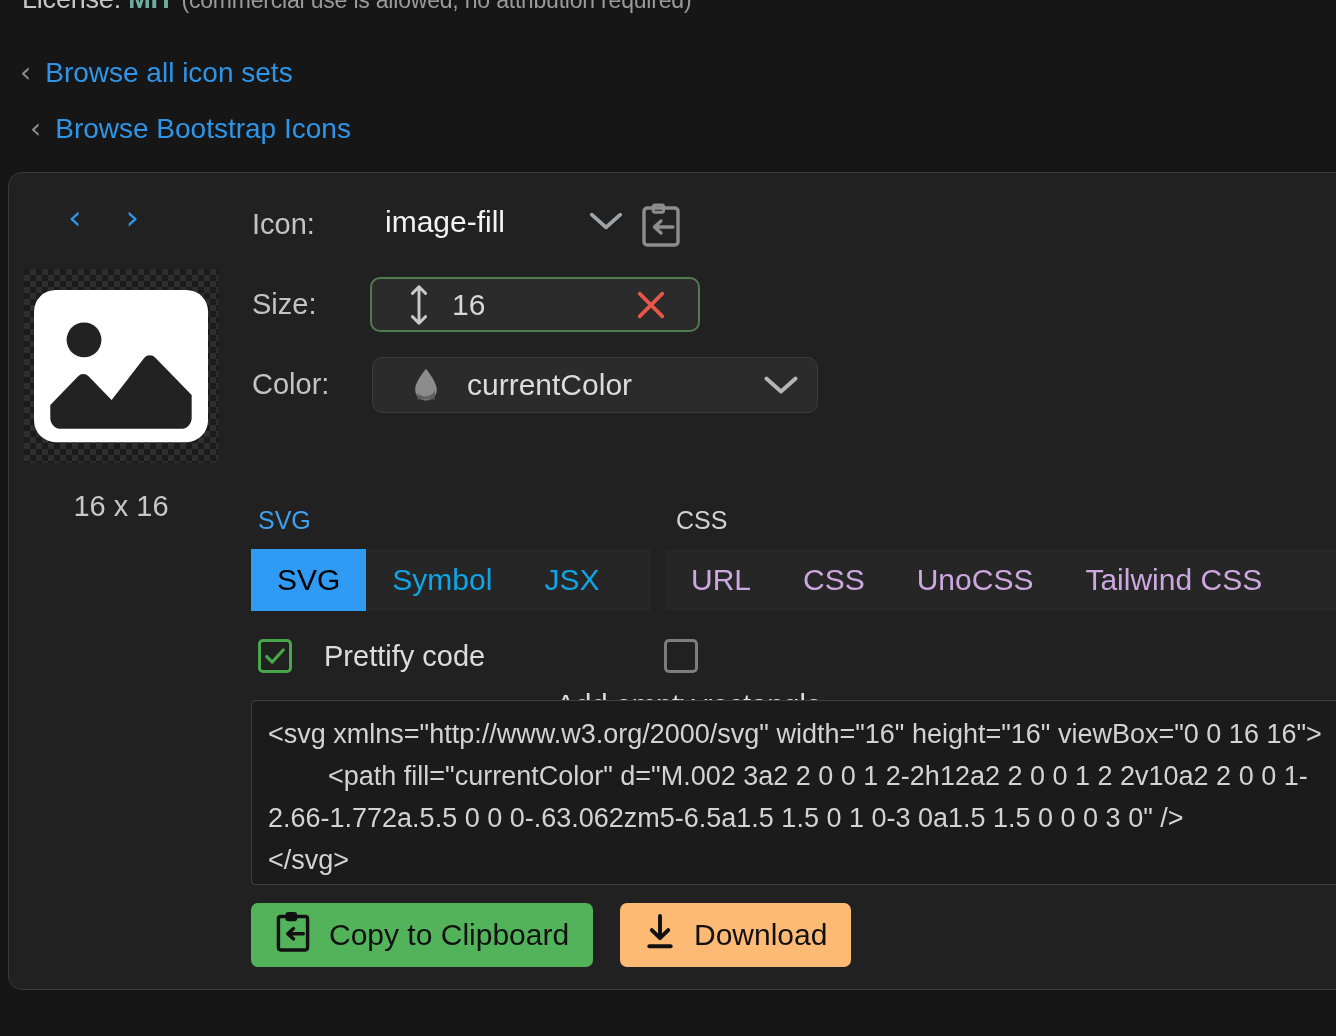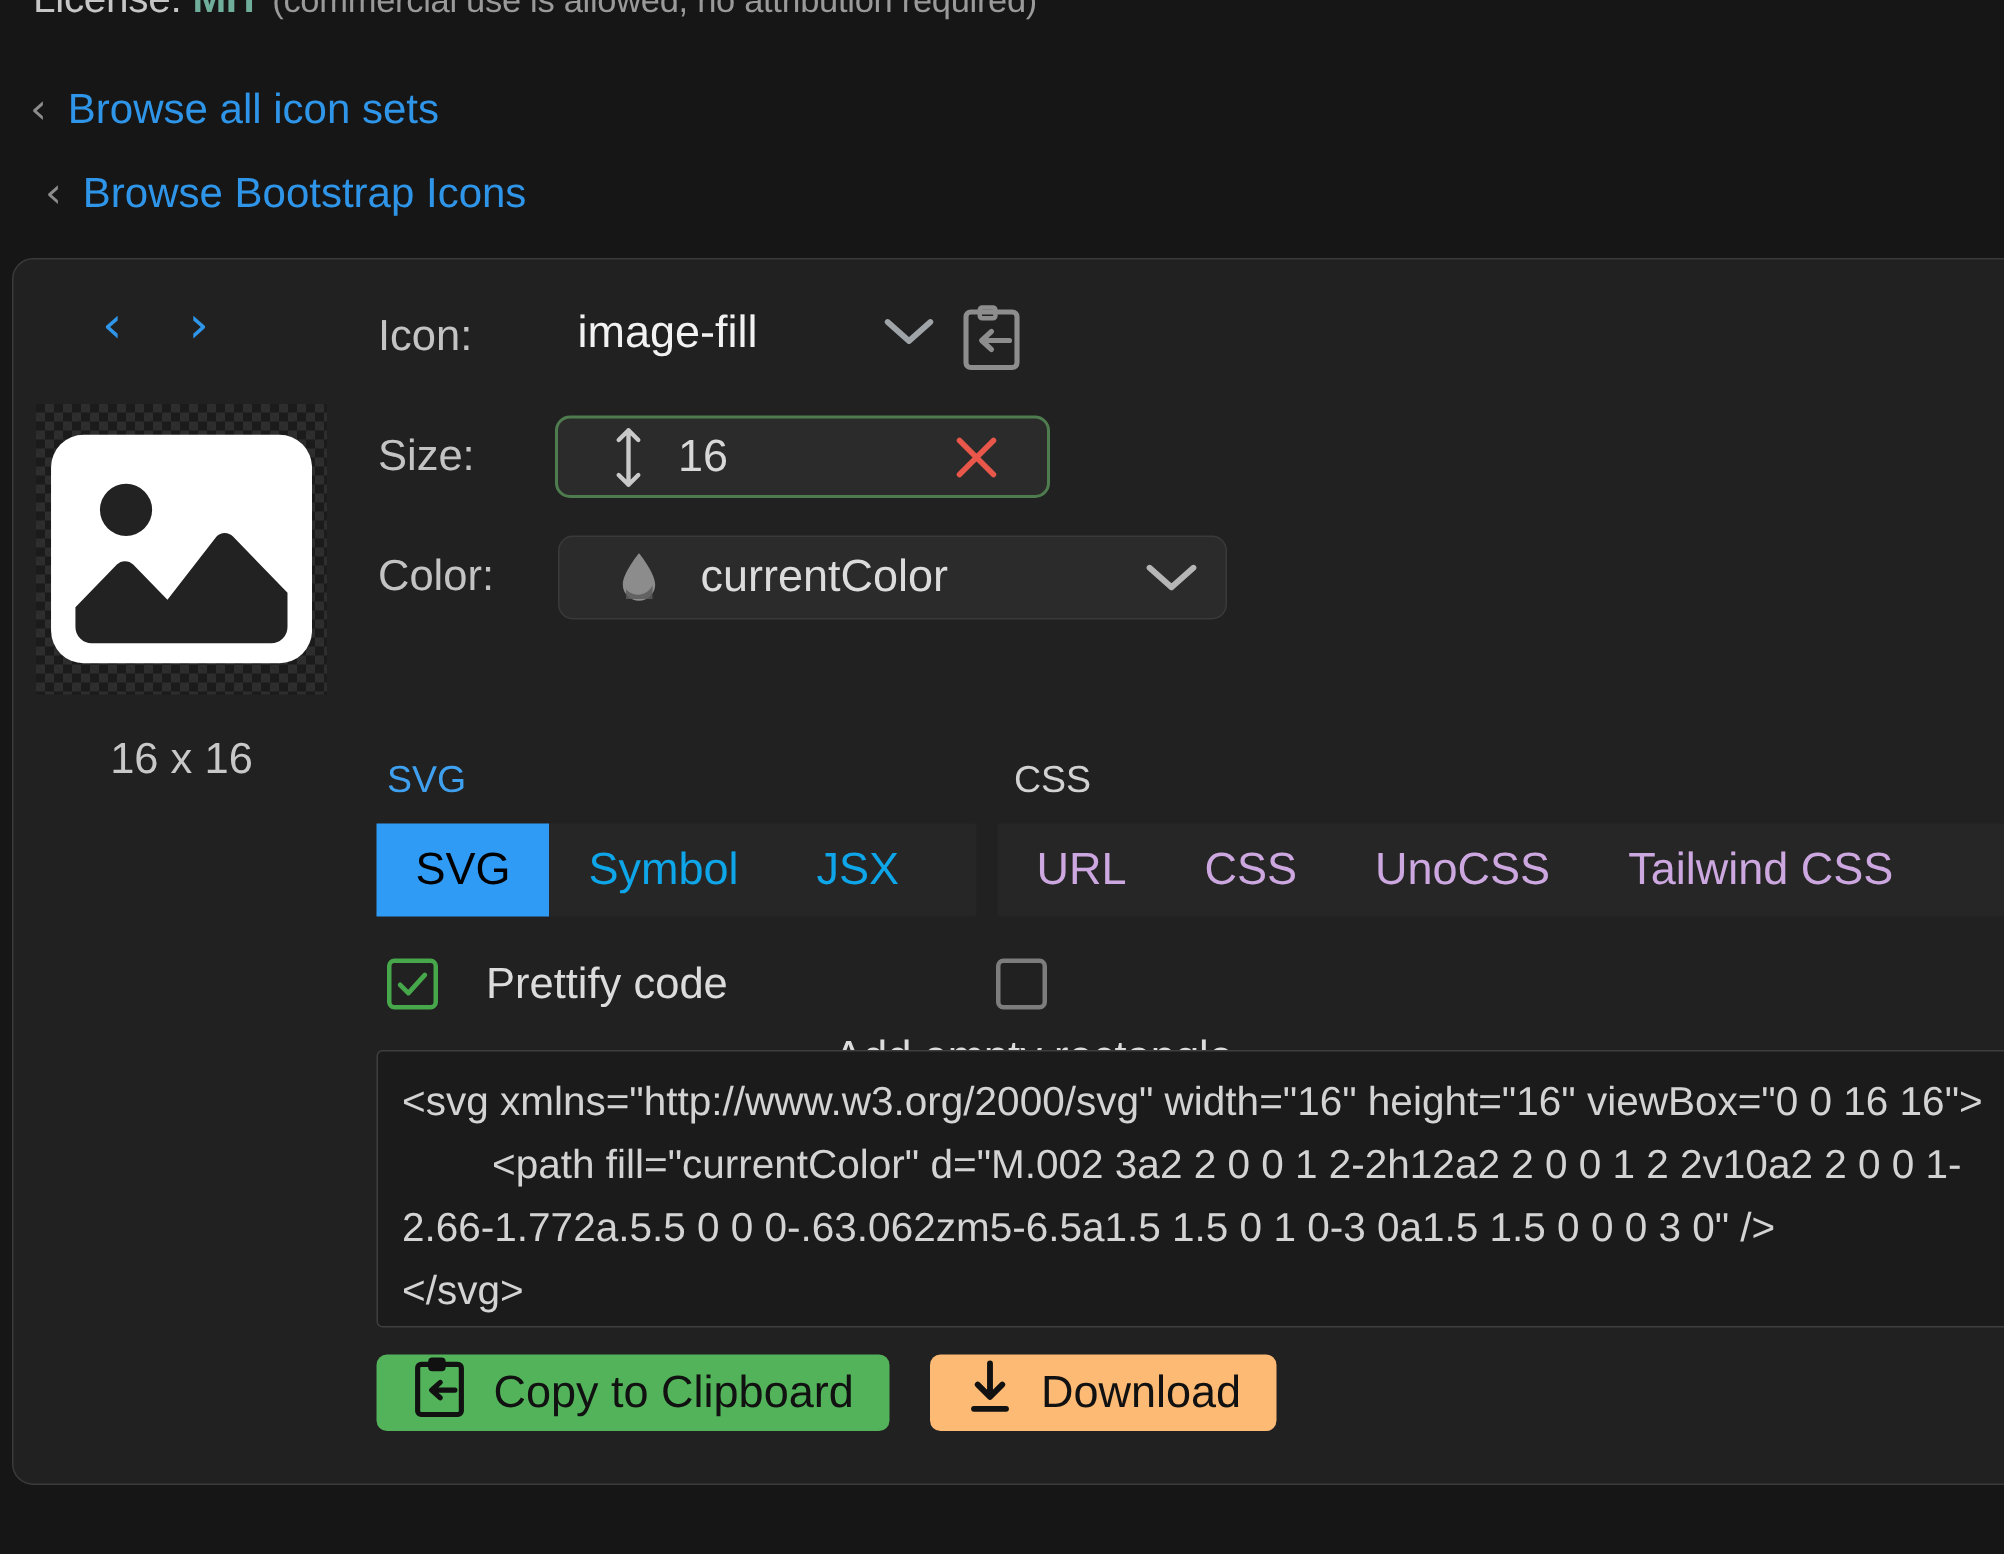--- a/index.html
+++ b/index.html
@@ -237,21 +237,21 @@
     color: #d3d3d3;
     font-size: 27px;
     line-height: 42px;
     white-space: pre;
     font-family: "Liberation Sans", sans-serif;
   }
 
   
   .btn {
     position: absolute;
-    height: 51px;
+    height: 64px;
     border-radius: 7px;
     display: flex; align-items: center;
     gap: 18px;
     padding: 0 24px;
     cursor: pointer;
     font-size: 30px;
     color: #111111;
     white-space: nowrap;
   }
   #btn-copy {

